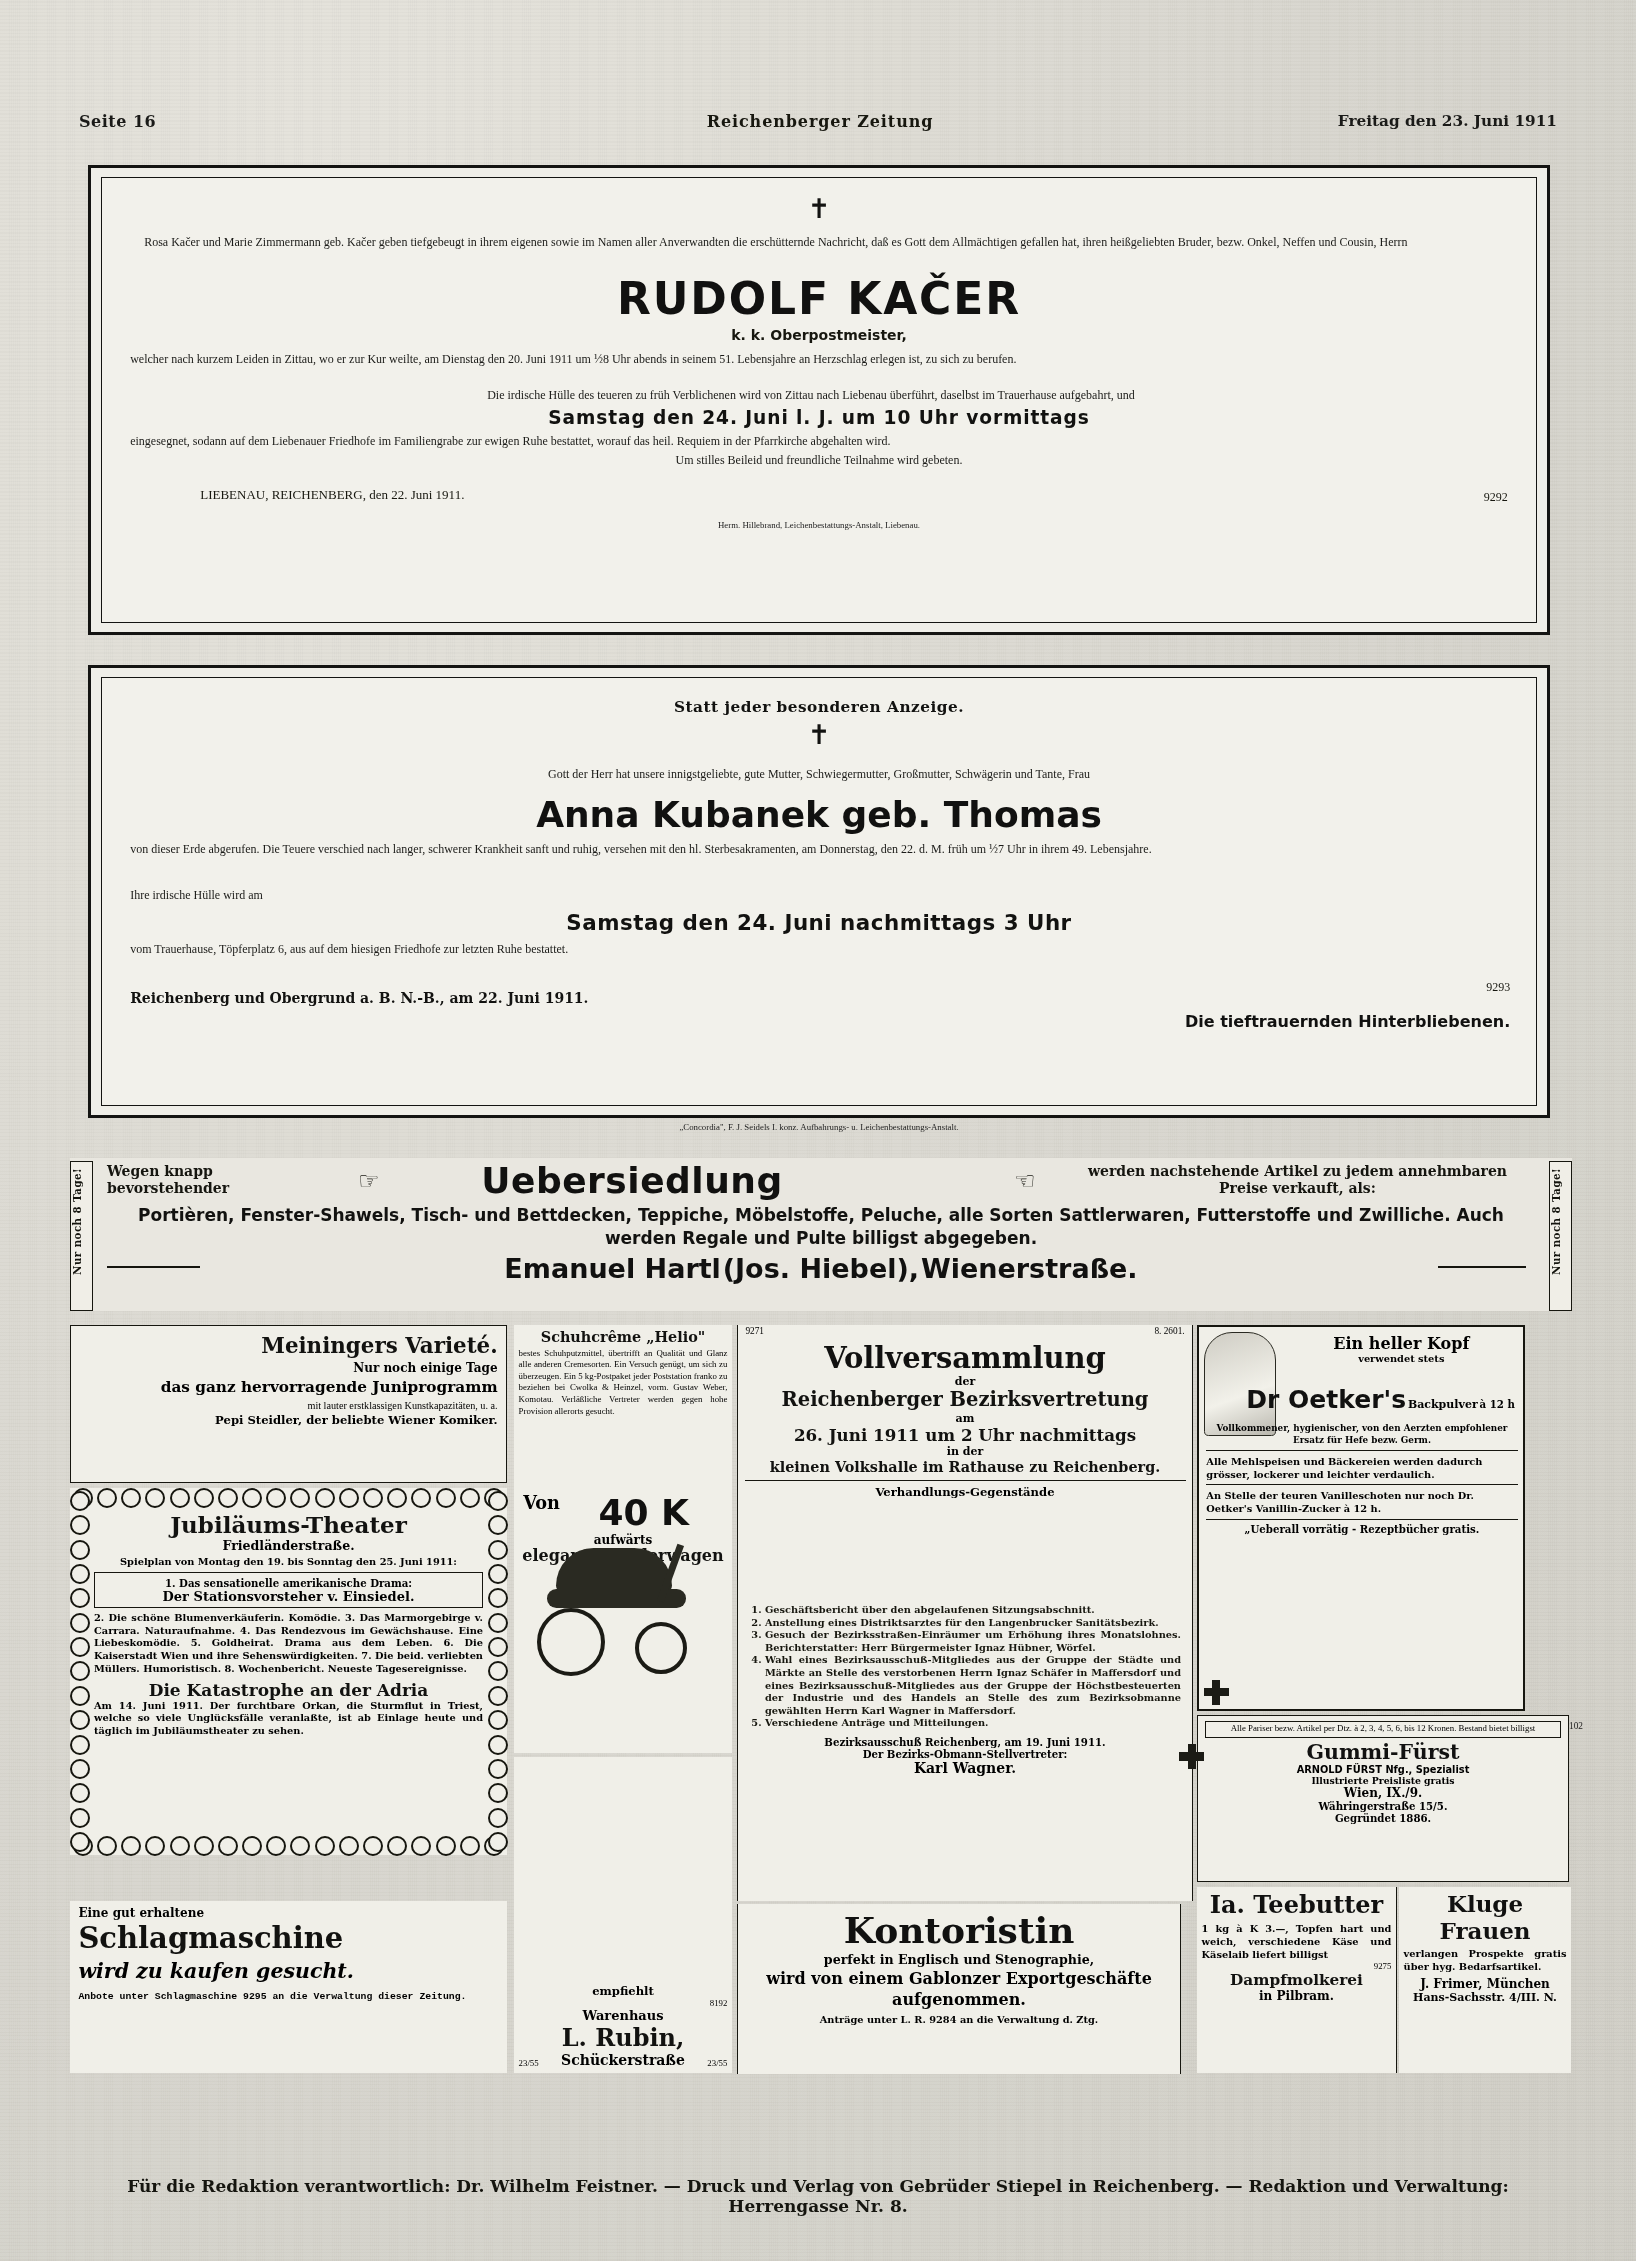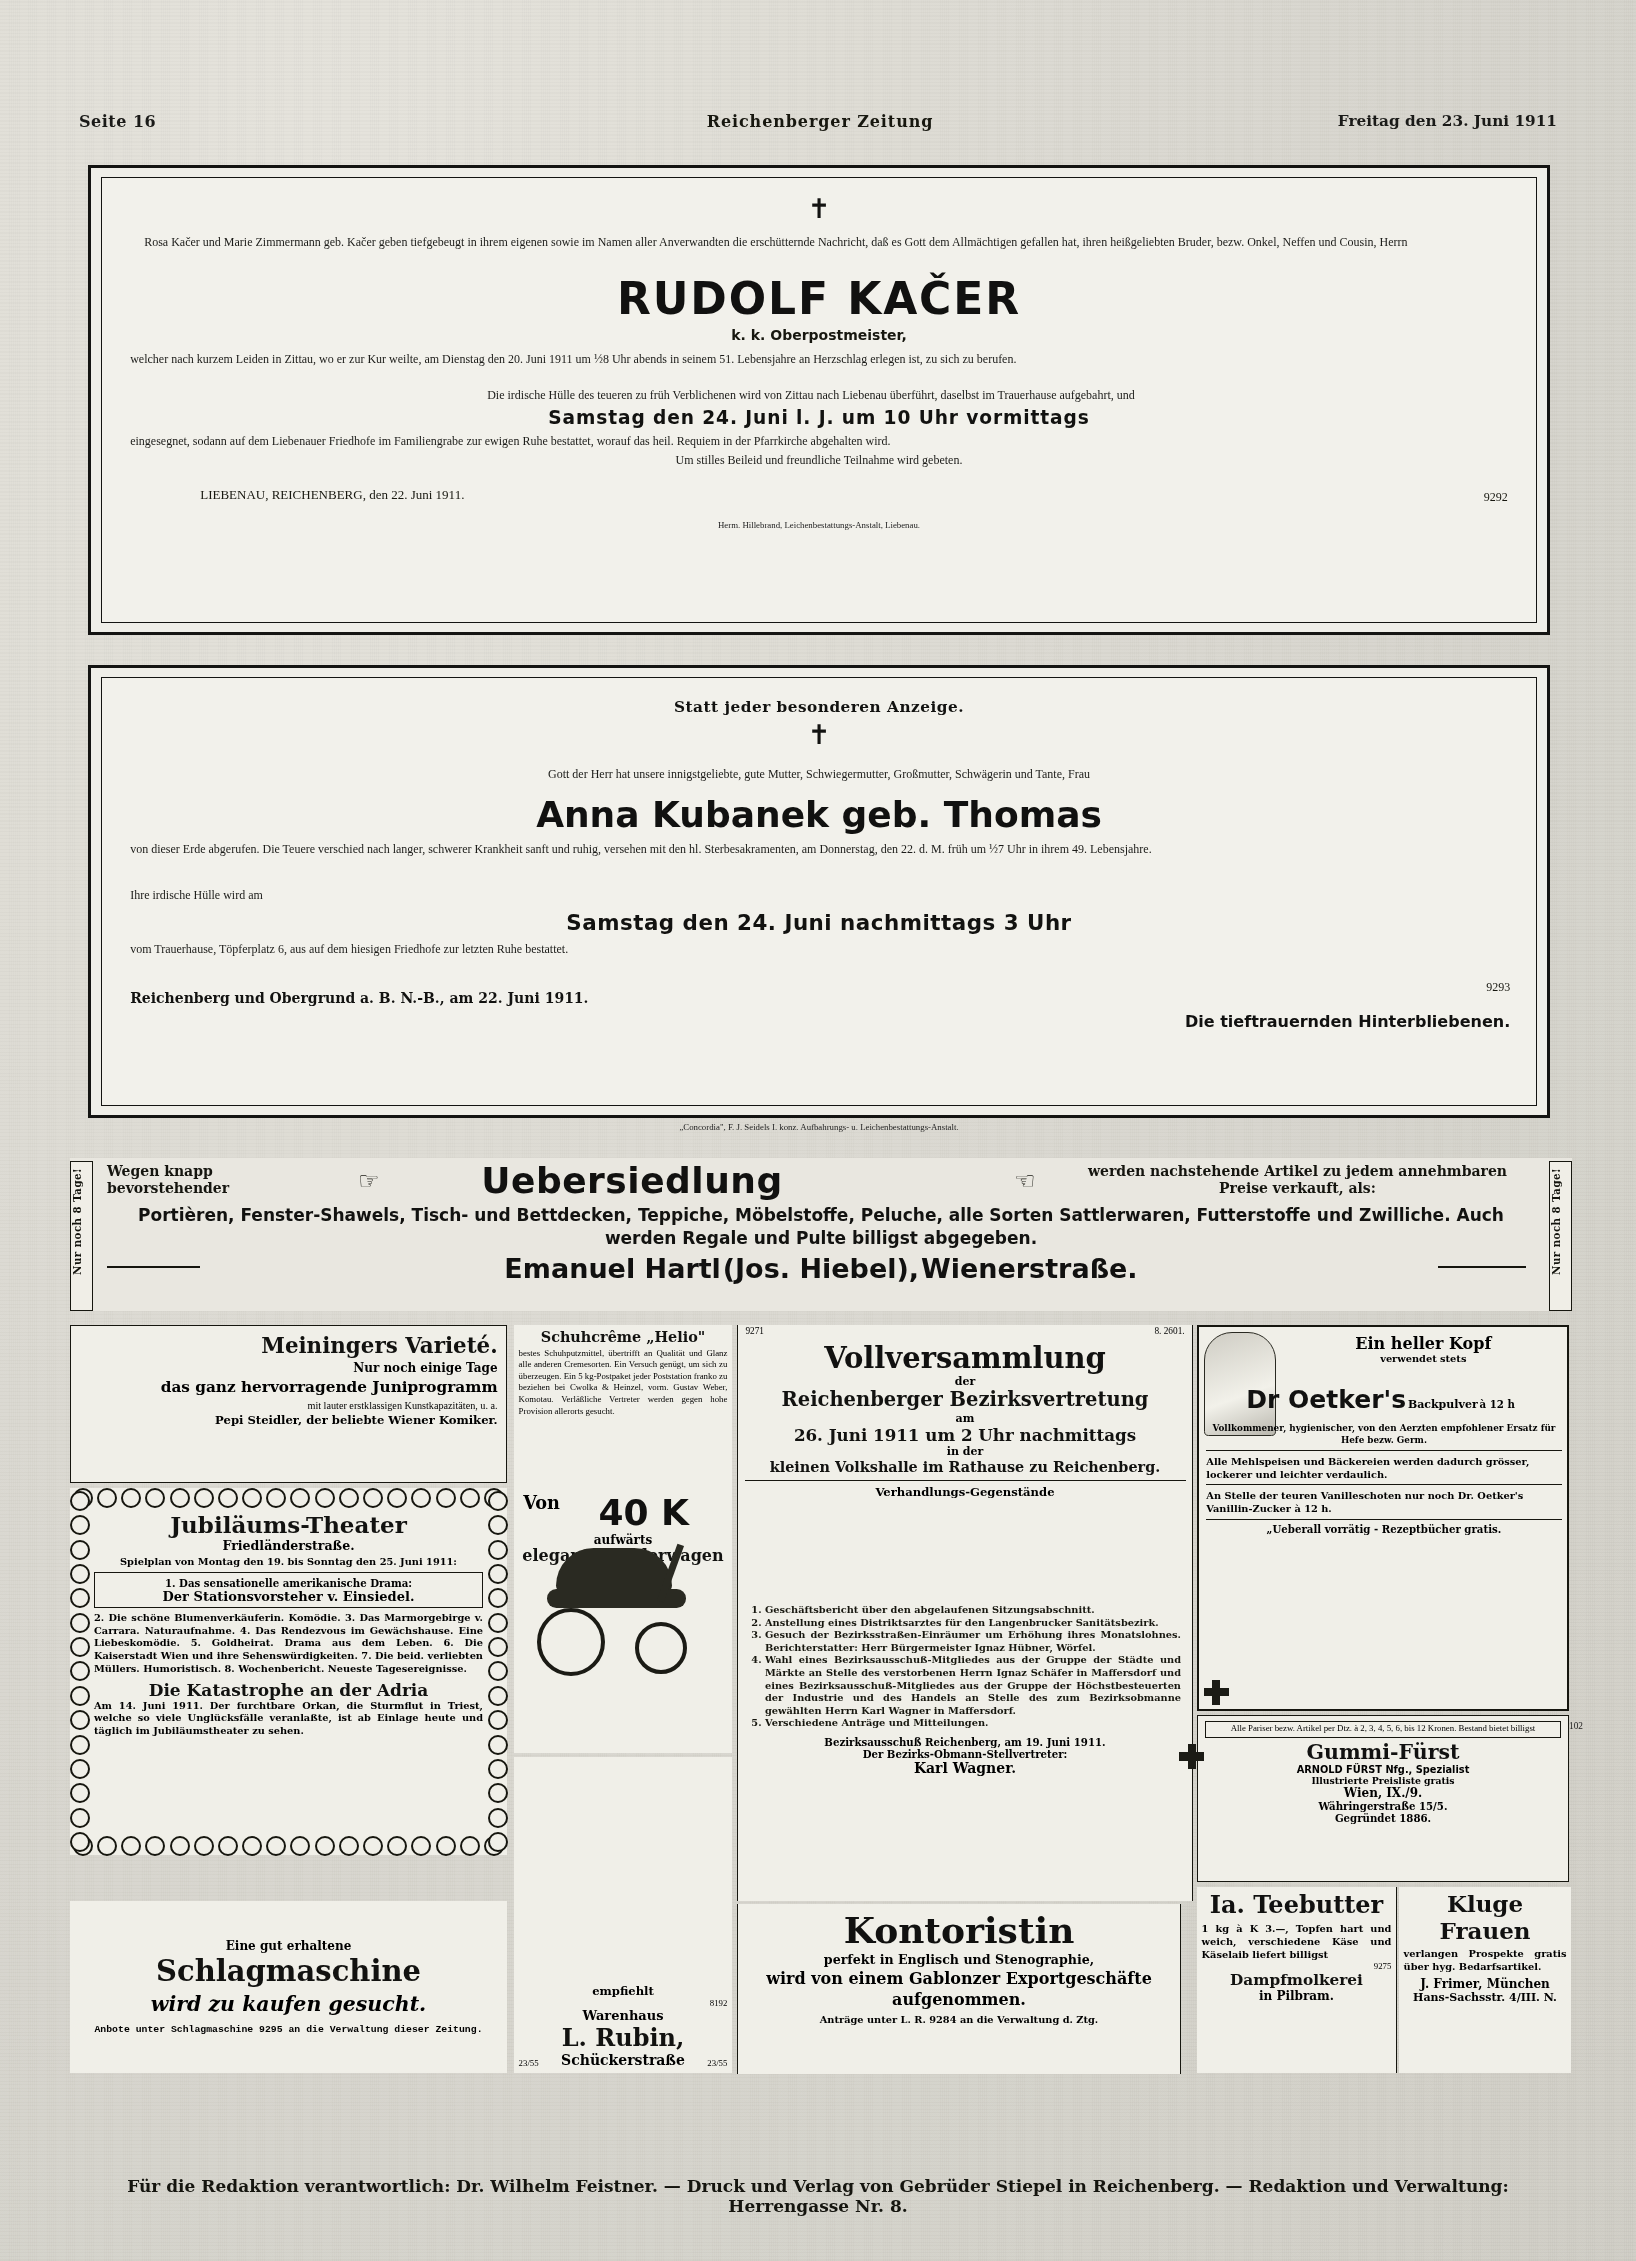--- a/index.html
+++ b/index.html
@@ -95,21 +95,21 @@
 
   
   #ad-schuh{left:514px;top:1325px;width:218px;height:428px;}
   #ad-rubin{left:514px;top:1757px;width:218px;height:316px;}
 
   
   #ad-voll{left:737px;top:1325px;width:456px;height:576px;}
   #ad-kontor{left:737px;top:1904px;width:444px;height:170px;}
 
   
-  #ad-oetker{left:1197px;top:1325px;width:372px;height:386px;}
+  #ad-oetker{left:1197px;top:1325px;width:328px;height:386px;}
   #ad-gummi{left:1197px;top:1715px;width:372px;height:167px;}
   #ad-butter{left:1197px;top:1887px;width:200px;height:186px;}
   #ad-kluge{left:1399px;top:1887px;width:172px;height:186px;}
   .circle-row{position:absolute;left:0;right:0;height:19.5px;display:flex;justify-content:space-between;padding:0 2.8px;box-sizing:border-box;}
   .circle-row i{display:block;width:16px;height:16px;border-radius:50%;border:2.8px solid #16160f;background:#f0efe8;}
   .colcircle{position:absolute;top:0;bottom:0;width:19.5px;display:flex;flex-direction:column;justify-content:space-between;padding:2.8px 0;box-sizing:border-box;}
   .colcircle i{display:block;width:16px;height:16px;border-radius:50%;border:2.8px solid #16160f;background:#f0efe8;}
 
   
   #footer{left:79px;top:2176px;width:1478px;text-align:center;font-family:"DejaVu Serif",serif;font-weight:bold;font-size:17px;color:#15150f;}
@@ -293,21 +293,21 @@
         <div class="fraktur" style="font-size:10.2px;text-align:center;">1. Das sensationelle amerikanische Drama:</div>
         <div class="fraktur" style="font-size:13px;text-align:center;">Der Stationsvorsteher v. Einsiedel.</div>
       </div>
       <div class="fraktur" style="font-size:9.8px;line-height:12.6px;text-align:justify;margin-top:3.7px;">2. Die schöne Blumenverkäuferin. Komödie. 3. Das Marmorgebirge v. Carrara. Naturaufnahme. 4. Das Rendezvous im Gewächshause. Eine Liebeskomödie. 5. Goldheirat. Drama aus dem Leben. 6. Die Kaiserstadt Wien und ihre Sehenswürdigkeiten. 7. Die beid. verliebten Müllers. Humoristisch. 8. Wochenbericht. Neueste Tagesereignisse.</div>
       <div class="fraktur" style="font-size:17px;margin-top:4.6px;color:#121210;">Die Katastrophe an der Adria</div>
       <div class="fraktur" style="font-size:9.8px;line-height:12.6px;text-align:justify;">Am 14. Juni 1911. Der furchtbare Orkan, die Sturmflut in Triest, welche so viele Unglücksfälle veranlaßte, ist ab Einlage heute und täglich im Jubiläumstheater zu sehen.</div>
     </div>
   </div>
 
   <div class="ad" id="ad-schlag">
-    <div style="padding:4.6px 8.4px;text-align:center;margin-top:33px;">
+    <div style="padding:4.6px 8.4px;">
       <div class="fraktur" style="font-size:12px;">Eine gut erhaltene</div>
       <div class="fraktur" style="font-size:29px;color:#121210;margin-top:1.9px;">Schlagmaschine</div>
       <div style="font-family:'DejaVu Serif',serif;font-style:italic;font-weight:bold;font-size:20.5px;margin-top:3.7px;">wird zu kaufen gesucht.</div>
       <div class="fraktur" style="font-size:9.8px;line-height:13px;margin-top:6.5px;font-family:Liberation Mono, monospace;">Anbote unter Schlagmaschine 9295 an die Verwaltung dieser Zeitung.</div>
     </div>
   </div>
 
   <div class="ad" id="ad-schuh">
     <div style="position:absolute;left:4.6px;right:4.6px;top:2.8px;text-align:center;">
       <div class="fraktur" style="font-size:14.4px;color:#121210;">Schuhcrême „Helio"</div>

